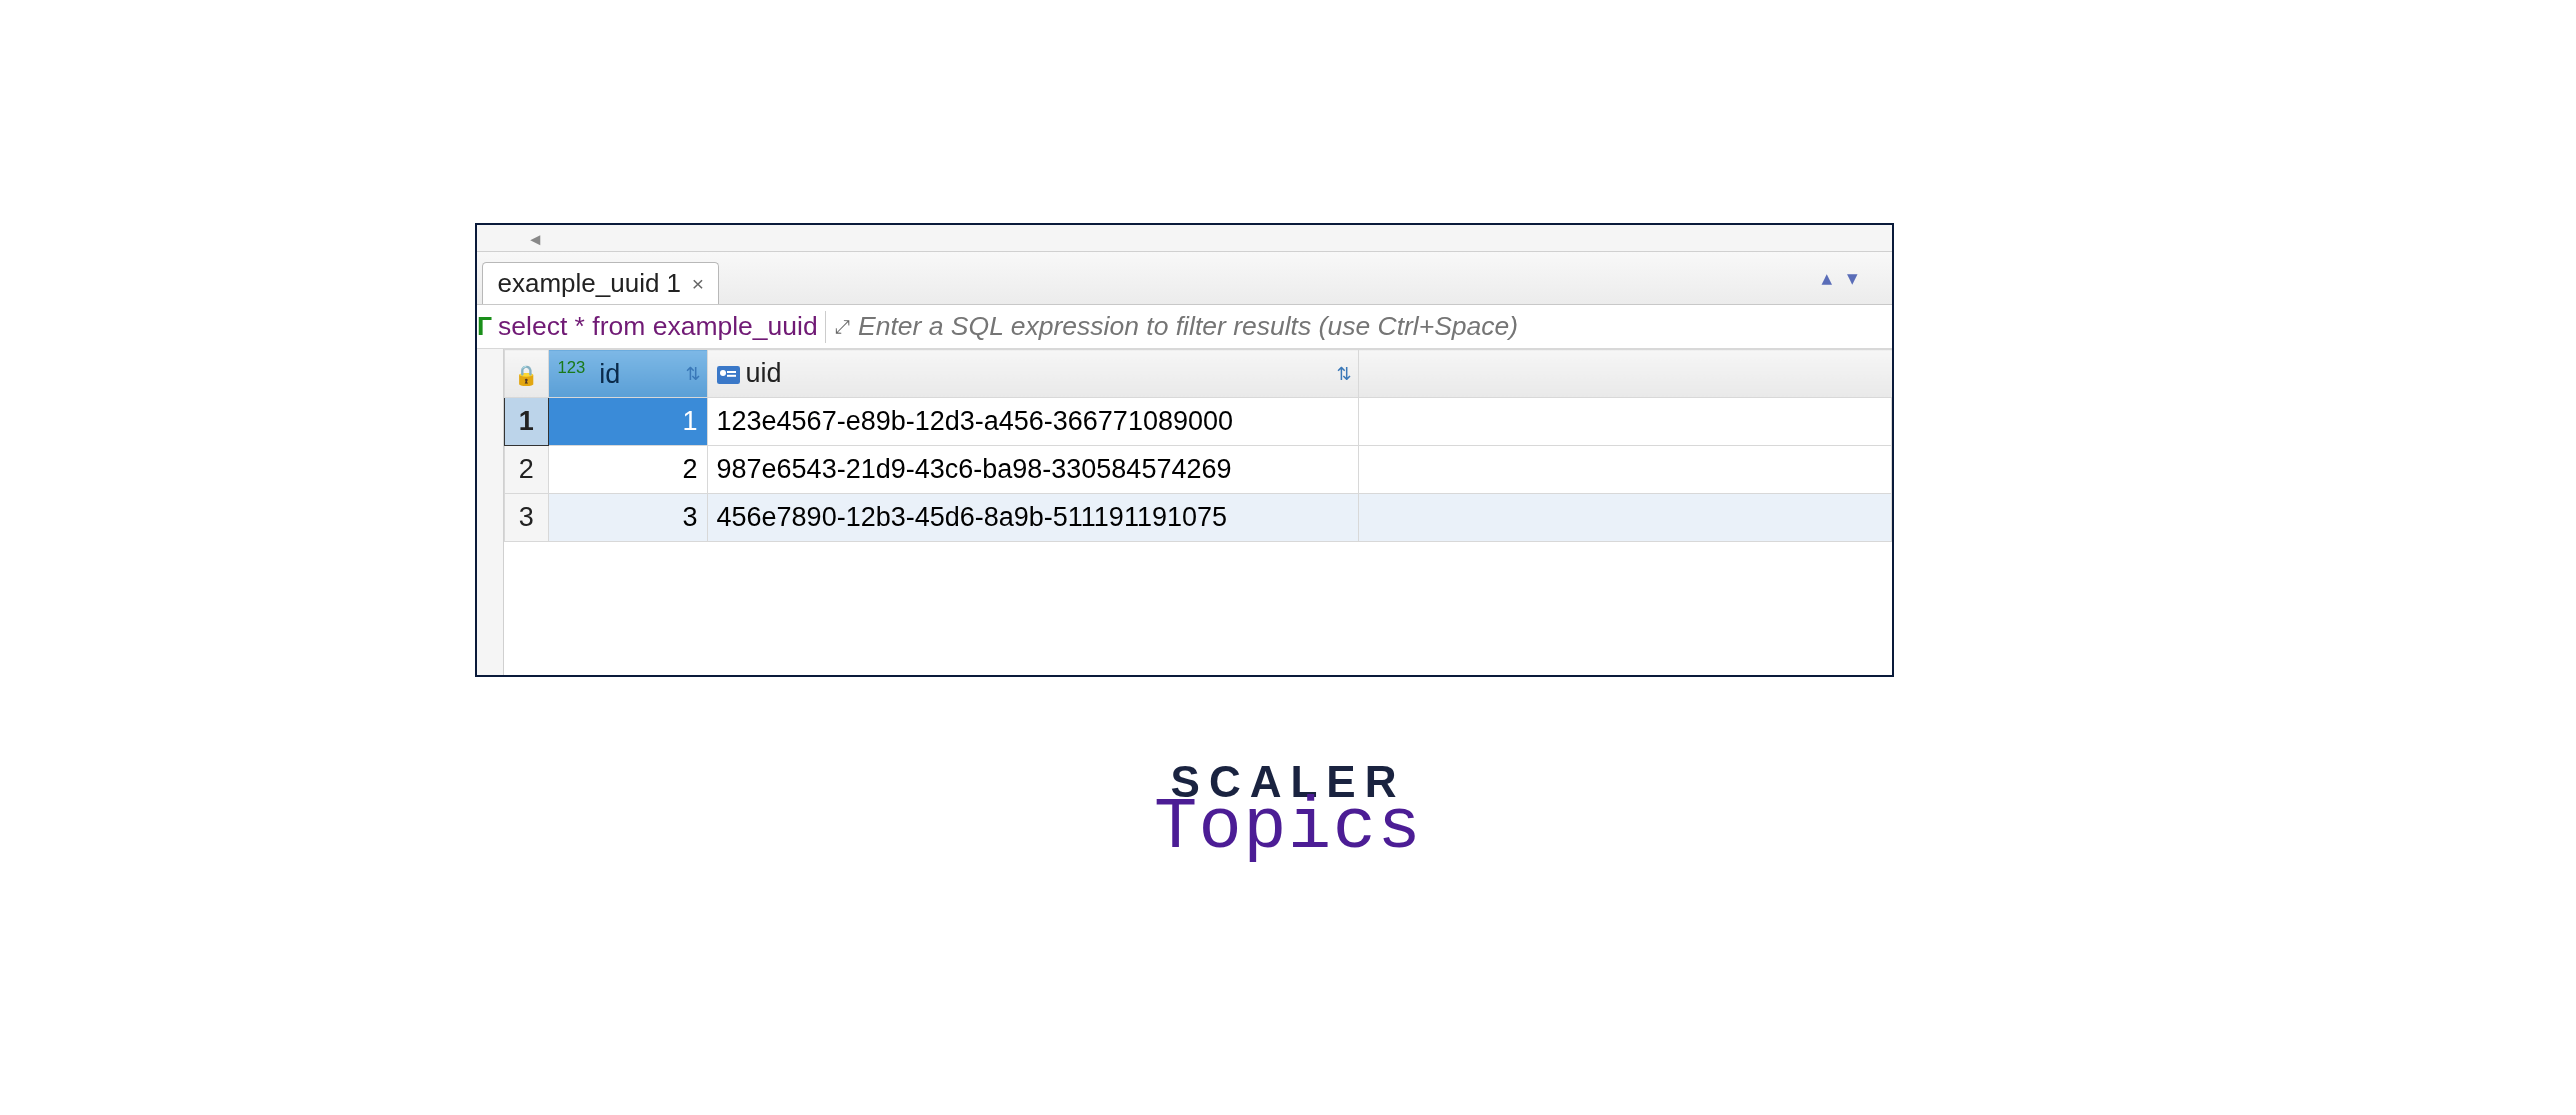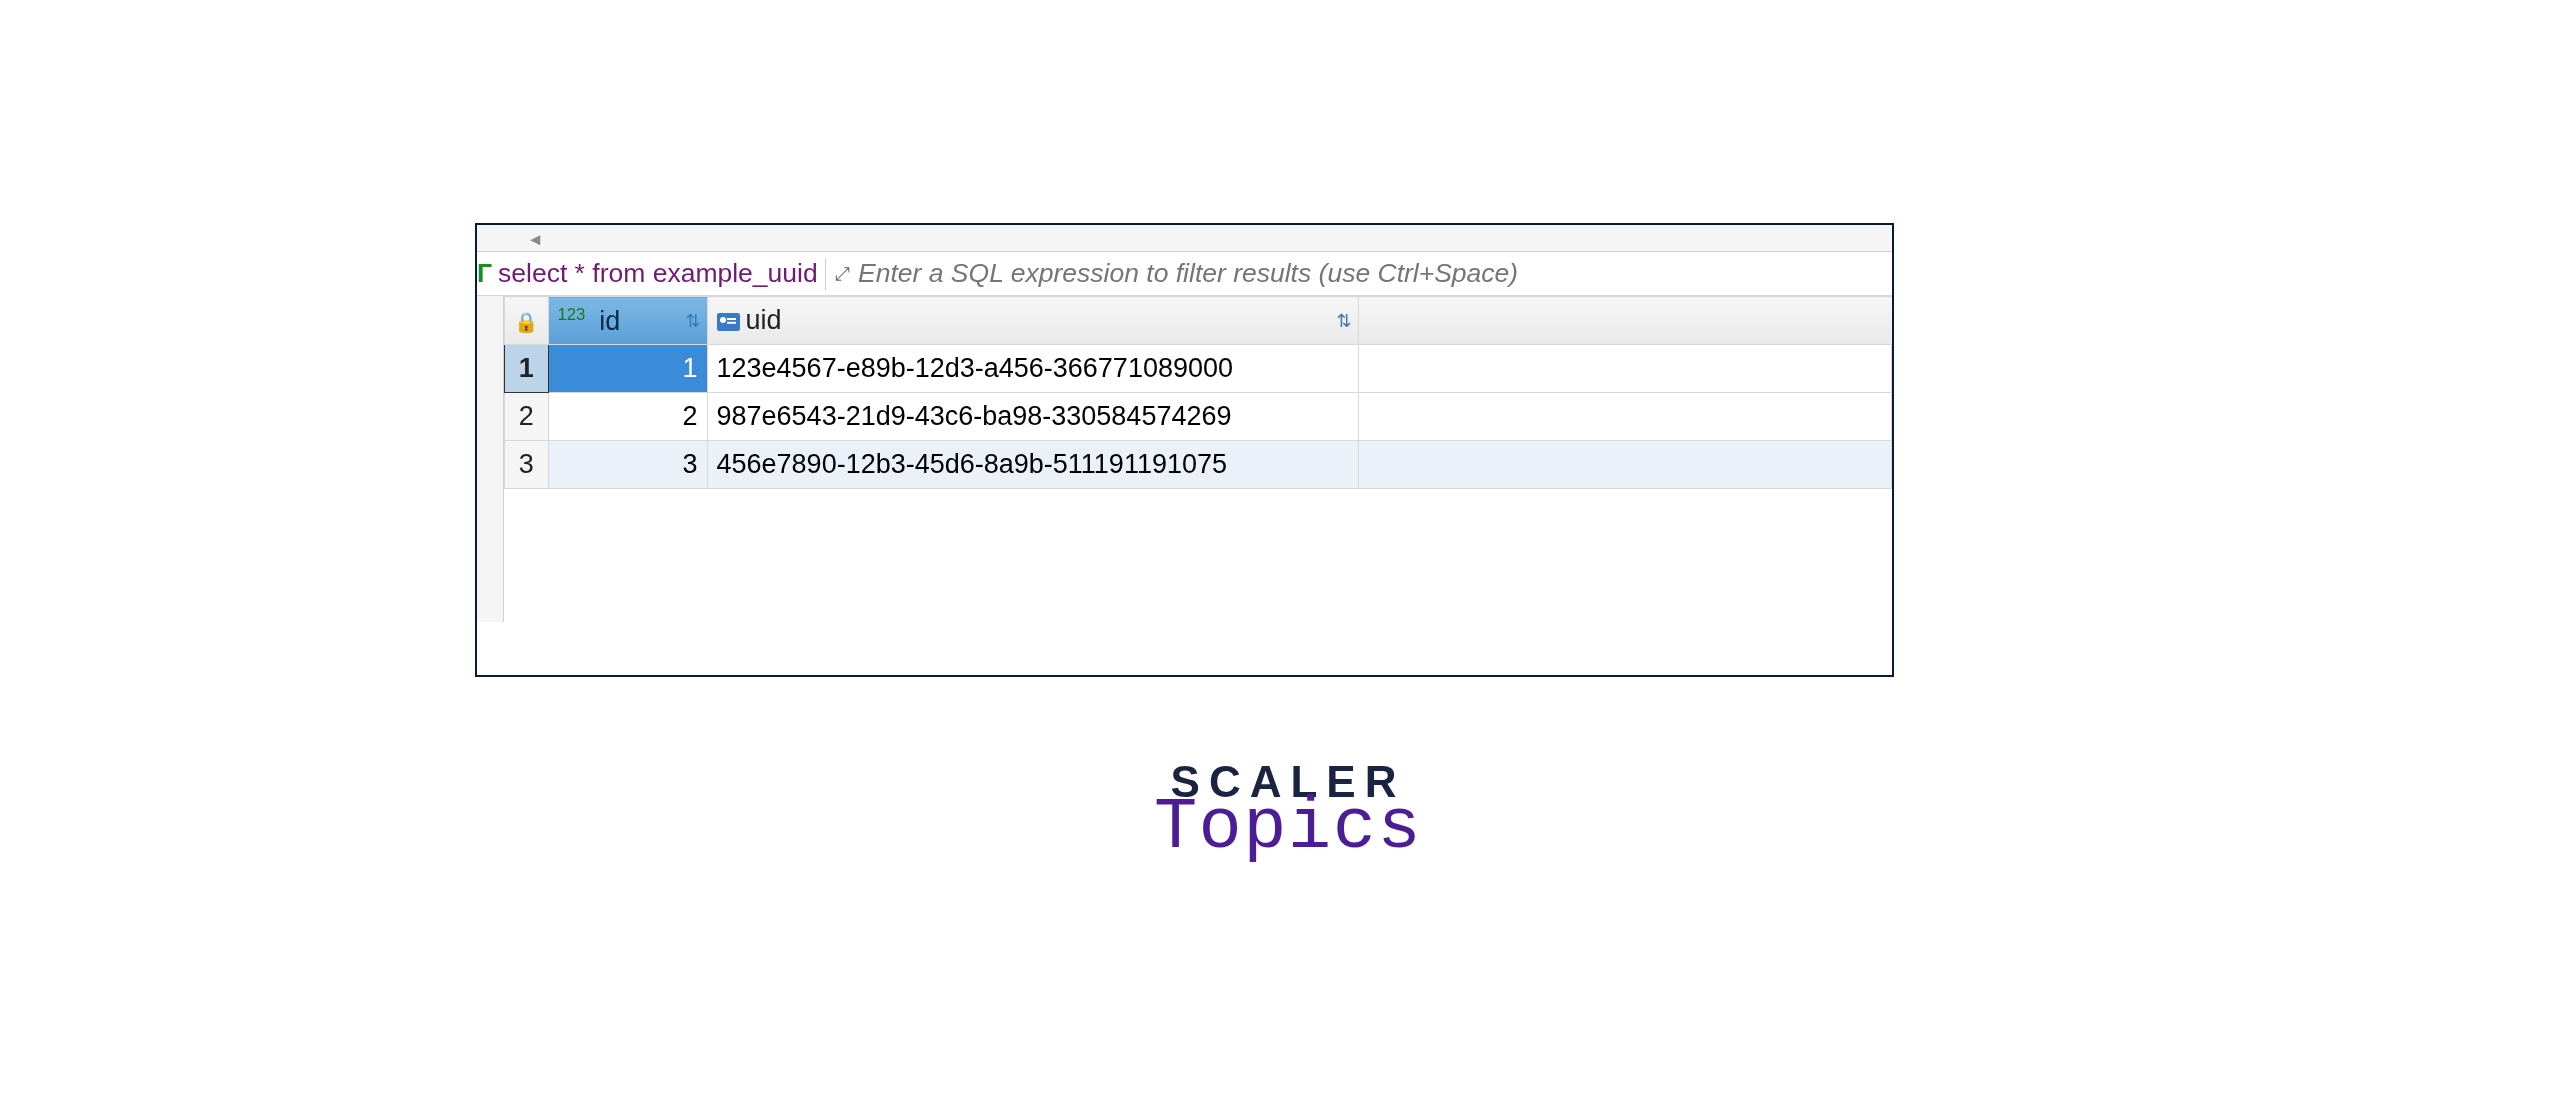--- a/index.html
+++ b/index.html
@@ -245,20 +245,27 @@
 </style>
 </head>
 <body>
 
 <div class="app-window">
 
   <div class="top-strip">
     <span class="scroll-left">◄</span>
   </div>
 
+  <div class="tabbar">
+    <div class="tab">
+      <span>example_uuid 1</span>
+      <span class="tab-close">×</span>
+    </div>
+    <div class="tabbar-controls">▴ ▾</div>
+  </div>
 
   <div class="querybar">
     <span class="qmark">Г</span>
     <span class="qleft">select * from example_uuid</span>
     <span class="divider"></span>
     <span class="expand-icon">⤢</span>
     <input class="filter-input" placeholder="Enter a SQL expression to filter results (use Ctrl+Space)" style="">
   </div>
 
   <div class="grid-wrap">

